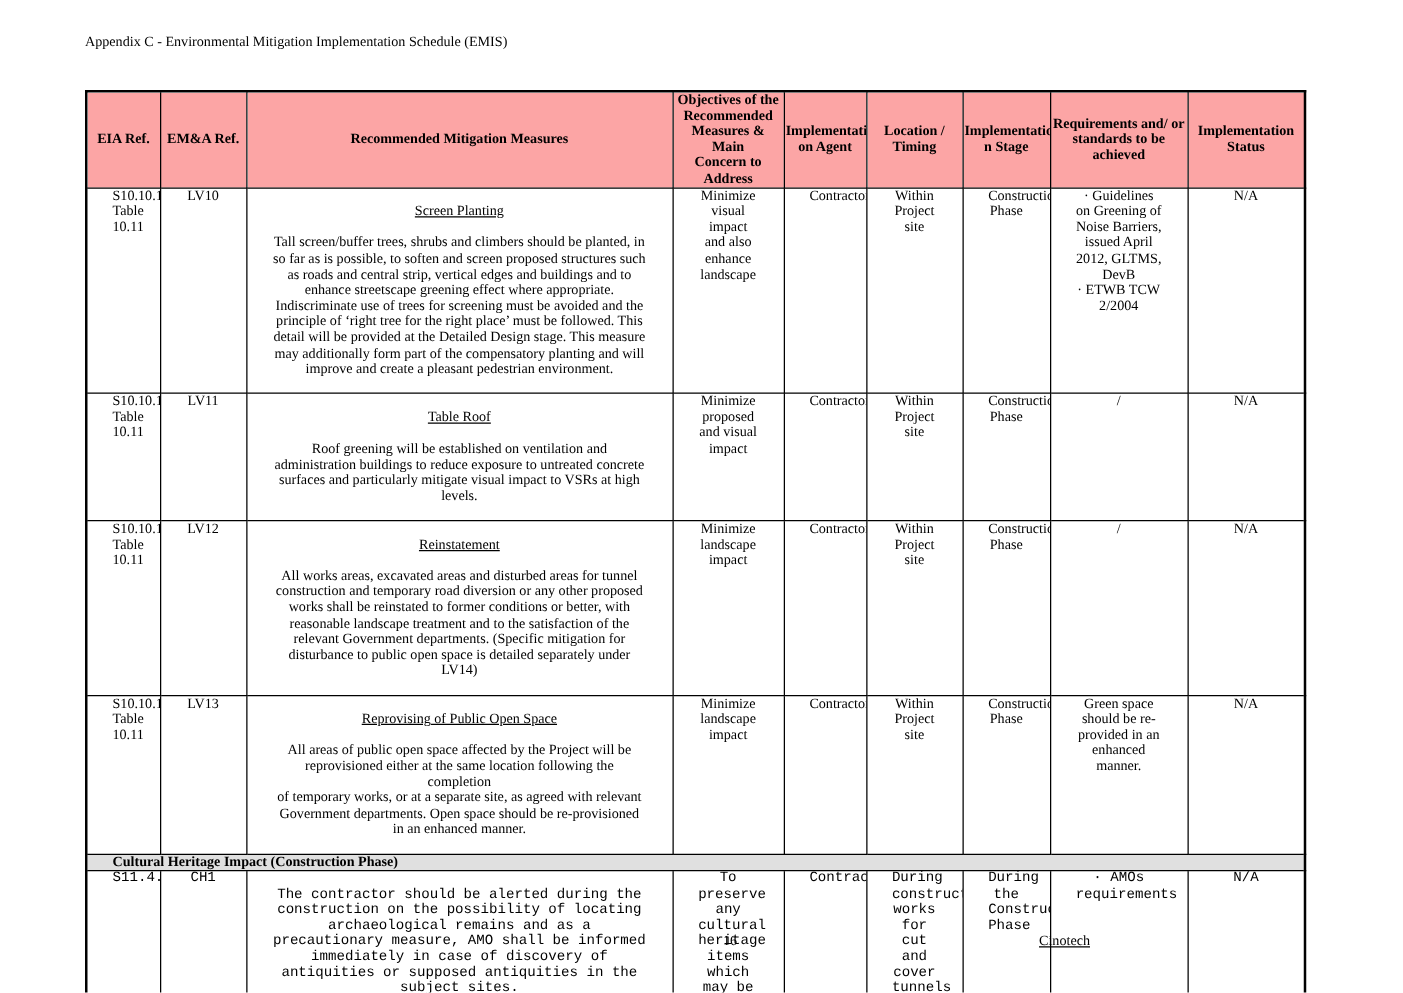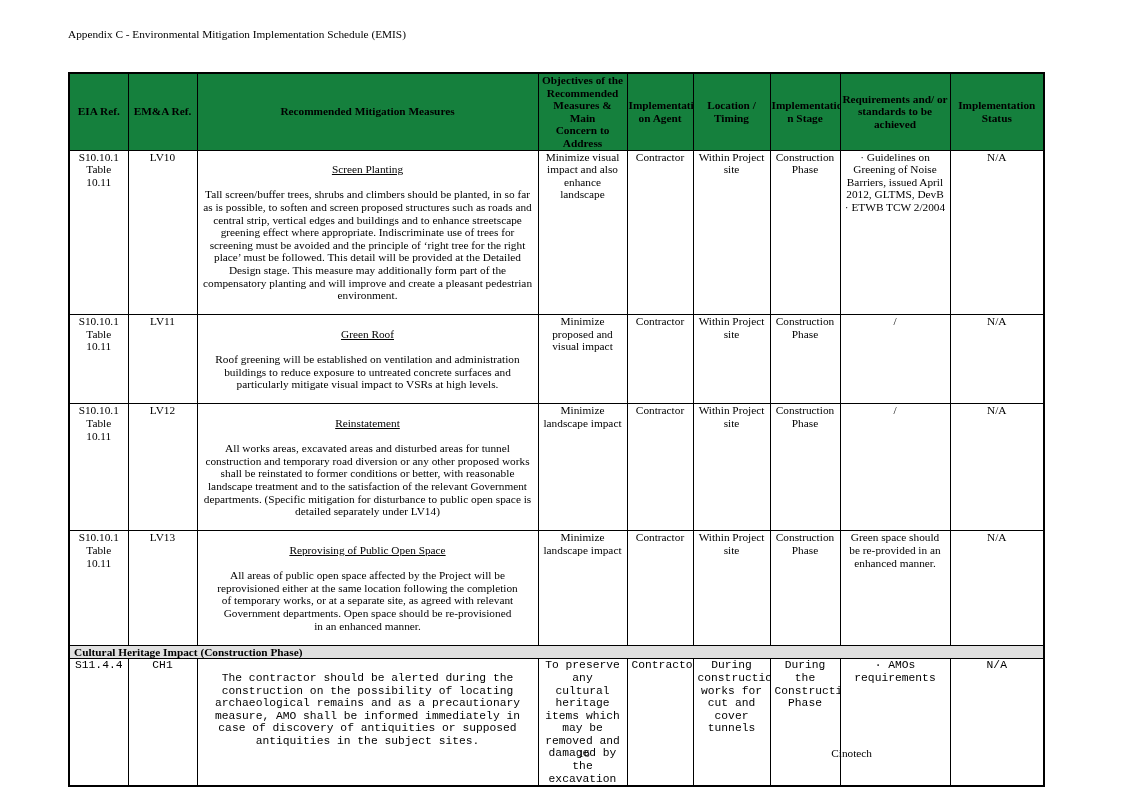--- a/index.html
+++ b/index.html
@@ -31,27 +31,27 @@
     top: 72px;
     width: 975px;
     border-collapse: collapse;
     table-layout: fixed;
     border: 2px solid #000000;
   }
   table.emis th, table.emis td {
     border: 1px solid #000000;
     font-size: 11.3px;
     line-height: 12.6px;
-    padding: 0 4px;
+    padding: 0 20px;
     white-space: pre-line;
     overflow: hidden;
     vertical-align: top;
   }
   table.emis th {
-    background: #15803d;
+    background: #fca5a5;
     font-weight: bold;
     text-align: center;
     vertical-align: middle;
     padding: 0 1px;
   }
   tr.hdr   { height: 63px; }
   tr.r-lv10 { height: 126px; }
   tr.r-lv11 { height: 61px; }
   tr.r-lv12 { height: 100px; }
   tr.r-lv13 { height: 97px; }
@@ -75,20 +75,21 @@
     text-align: center;
     font-size: 11.3px;
     padding-left: 23px;
   }
   .footer-company {
     position: absolute;
     right: 68px;
     top: 747px;
     font-size: 11.3px;
     text-align: right;
+    text-decoration: underline;
   }
 </style>
 </head>
 <body>
 
 <div class="page">
 
   <div class="doc-title">Appendix C - Environmental Mitigation Implementation Schedule (EMIS)</div>
 
   <table class="emis">
@@ -141,21 +142,21 @@
         <td class="c-center">Construction Phase</td>
         <td class="c-left">· Guidelines on Greening of Noise Barriers, issued April 2012, GLTMS, DevB
 · ETWB TCW 2/2004</td>
         <td class="c-center">N/A</td>
       </tr>
       <tr class="r-lv11">
         <td class="c-center">S10.10.1
 Table 10.11</td>
         <td class="c-center">LV11</td>
         <td class="c-left">
-          <div class="measure-title">Green Roof</div>
+          <div class="measure-title">Table Roof</div>
           <div>Roof greening will be established on ventilation and administration buildings to reduce exposure to untreated concrete surfaces and particularly mitigate visual impact to VSRs at high levels.</div>
         </td>
         <td class="c-left">Minimize proposed and visual impact</td>
         <td class="c-center">Contractor</td>
         <td class="c-center">Within Project site</td>
         <td class="c-center">Construction Phase</td>
         <td class="c-center">/</td>
         <td class="c-center">N/A</td>
       </tr>
       <tr class="r-lv12">

